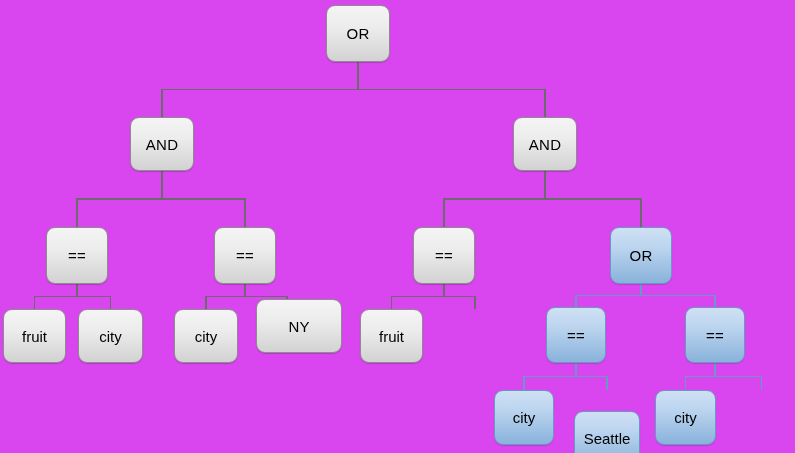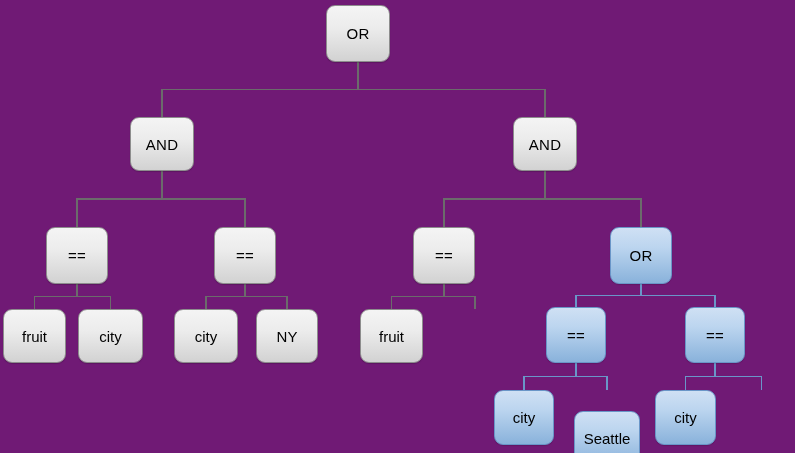--- a/index.html
+++ b/index.html
@@ -49,21 +49,21 @@
   .node .label {
     pointer-events: none;
   }
   .node.op .label {
     letter-spacing: 0.3px;
   }
 </style>
 </head>
 <body>
 
-<div id="canvas" style="background: #701a75;">
+<div id="canvas" style="background: #d946ef;">
   <svg id="edges" viewBox="0 0 795 453" width="795" height="453">
       <path d="M 358 62 L 358 89.5 L 162 89.5 L 162 117" fill="none" stroke="#6b6b6b" stroke-width="1.3" shape-rendering="crispEdges"></path>
       <path d="M 358 62 L 358 89.5 L 545 89.5 L 545 117" fill="none" stroke="#6b6b6b" stroke-width="1.3" shape-rendering="crispEdges"></path>
       <path d="M 162 171 L 162 199 L 77 199 L 77 227" fill="none" stroke="#6b6b6b" stroke-width="1.3" shape-rendering="crispEdges"></path>
       <path d="M 162 171 L 162 199 L 245 199 L 245 227" fill="none" stroke="#6b6b6b" stroke-width="1.3" shape-rendering="crispEdges"></path>
       <path d="M 545 171 L 545 199 L 444 199 L 444 227" fill="none" stroke="#6b6b6b" stroke-width="1.3" shape-rendering="crispEdges"></path>
       <path d="M 545 171 L 545 199 L 641 199 L 641 227" fill="none" stroke="#6b6b6b" stroke-width="1.3" shape-rendering="crispEdges"></path>
       <path d="M 77 284 L 77 296.5 L 34.5 296.5 L 34.5 309" fill="none" stroke="#6b6b6b" stroke-width="1.3" shape-rendering="crispEdges"></path>
       <path d="M 77 284 L 77 296.5 L 110.5 296.5 L 110.5 309" fill="none" stroke="#6b6b6b" stroke-width="1.3" shape-rendering="crispEdges"></path>
       <path d="M 245 284 L 245 296.5 L 206 296.5 L 206 309" fill="none" stroke="#6b6b6b" stroke-width="1.3" shape-rendering="crispEdges"></path>
@@ -100,21 +100,21 @@
     </div>
     <div class="node gray leaf" style="left: 3px; top: 309px; width: 63px; height: 54px;">
       <span class="label">fruit</span>
     </div>
     <div class="node gray leaf" style="left: 78px; top: 309px; width: 65px; height: 54px;">
       <span class="label">city</span>
     </div>
     <div class="node gray leaf" style="left: 174px; top: 309px; width: 64px; height: 54px;">
       <span class="label">city</span>
     </div>
-    <div class="node gray leaf" style="left: 256px; top: 309px; width: 62px; height: 54px;">
+    <div class="node gray leaf" style="left: 256px; top: 299px; width: 86px; height: 54px;">
       <span class="label">NY</span>
     </div>
     <div class="node gray leaf" style="left: 360px; top: 309px; width: 63px; height: 54px;">
       <span class="label">fruit</span>
     </div>
     <div class="node blue op" style="left: 546px; top: 307px; width: 60px; height: 56px;">
       <span class="label">==</span>
     </div>
     <div class="node blue op" style="left: 685px; top: 307px; width: 60px; height: 56px;">
       <span class="label">==</span>

